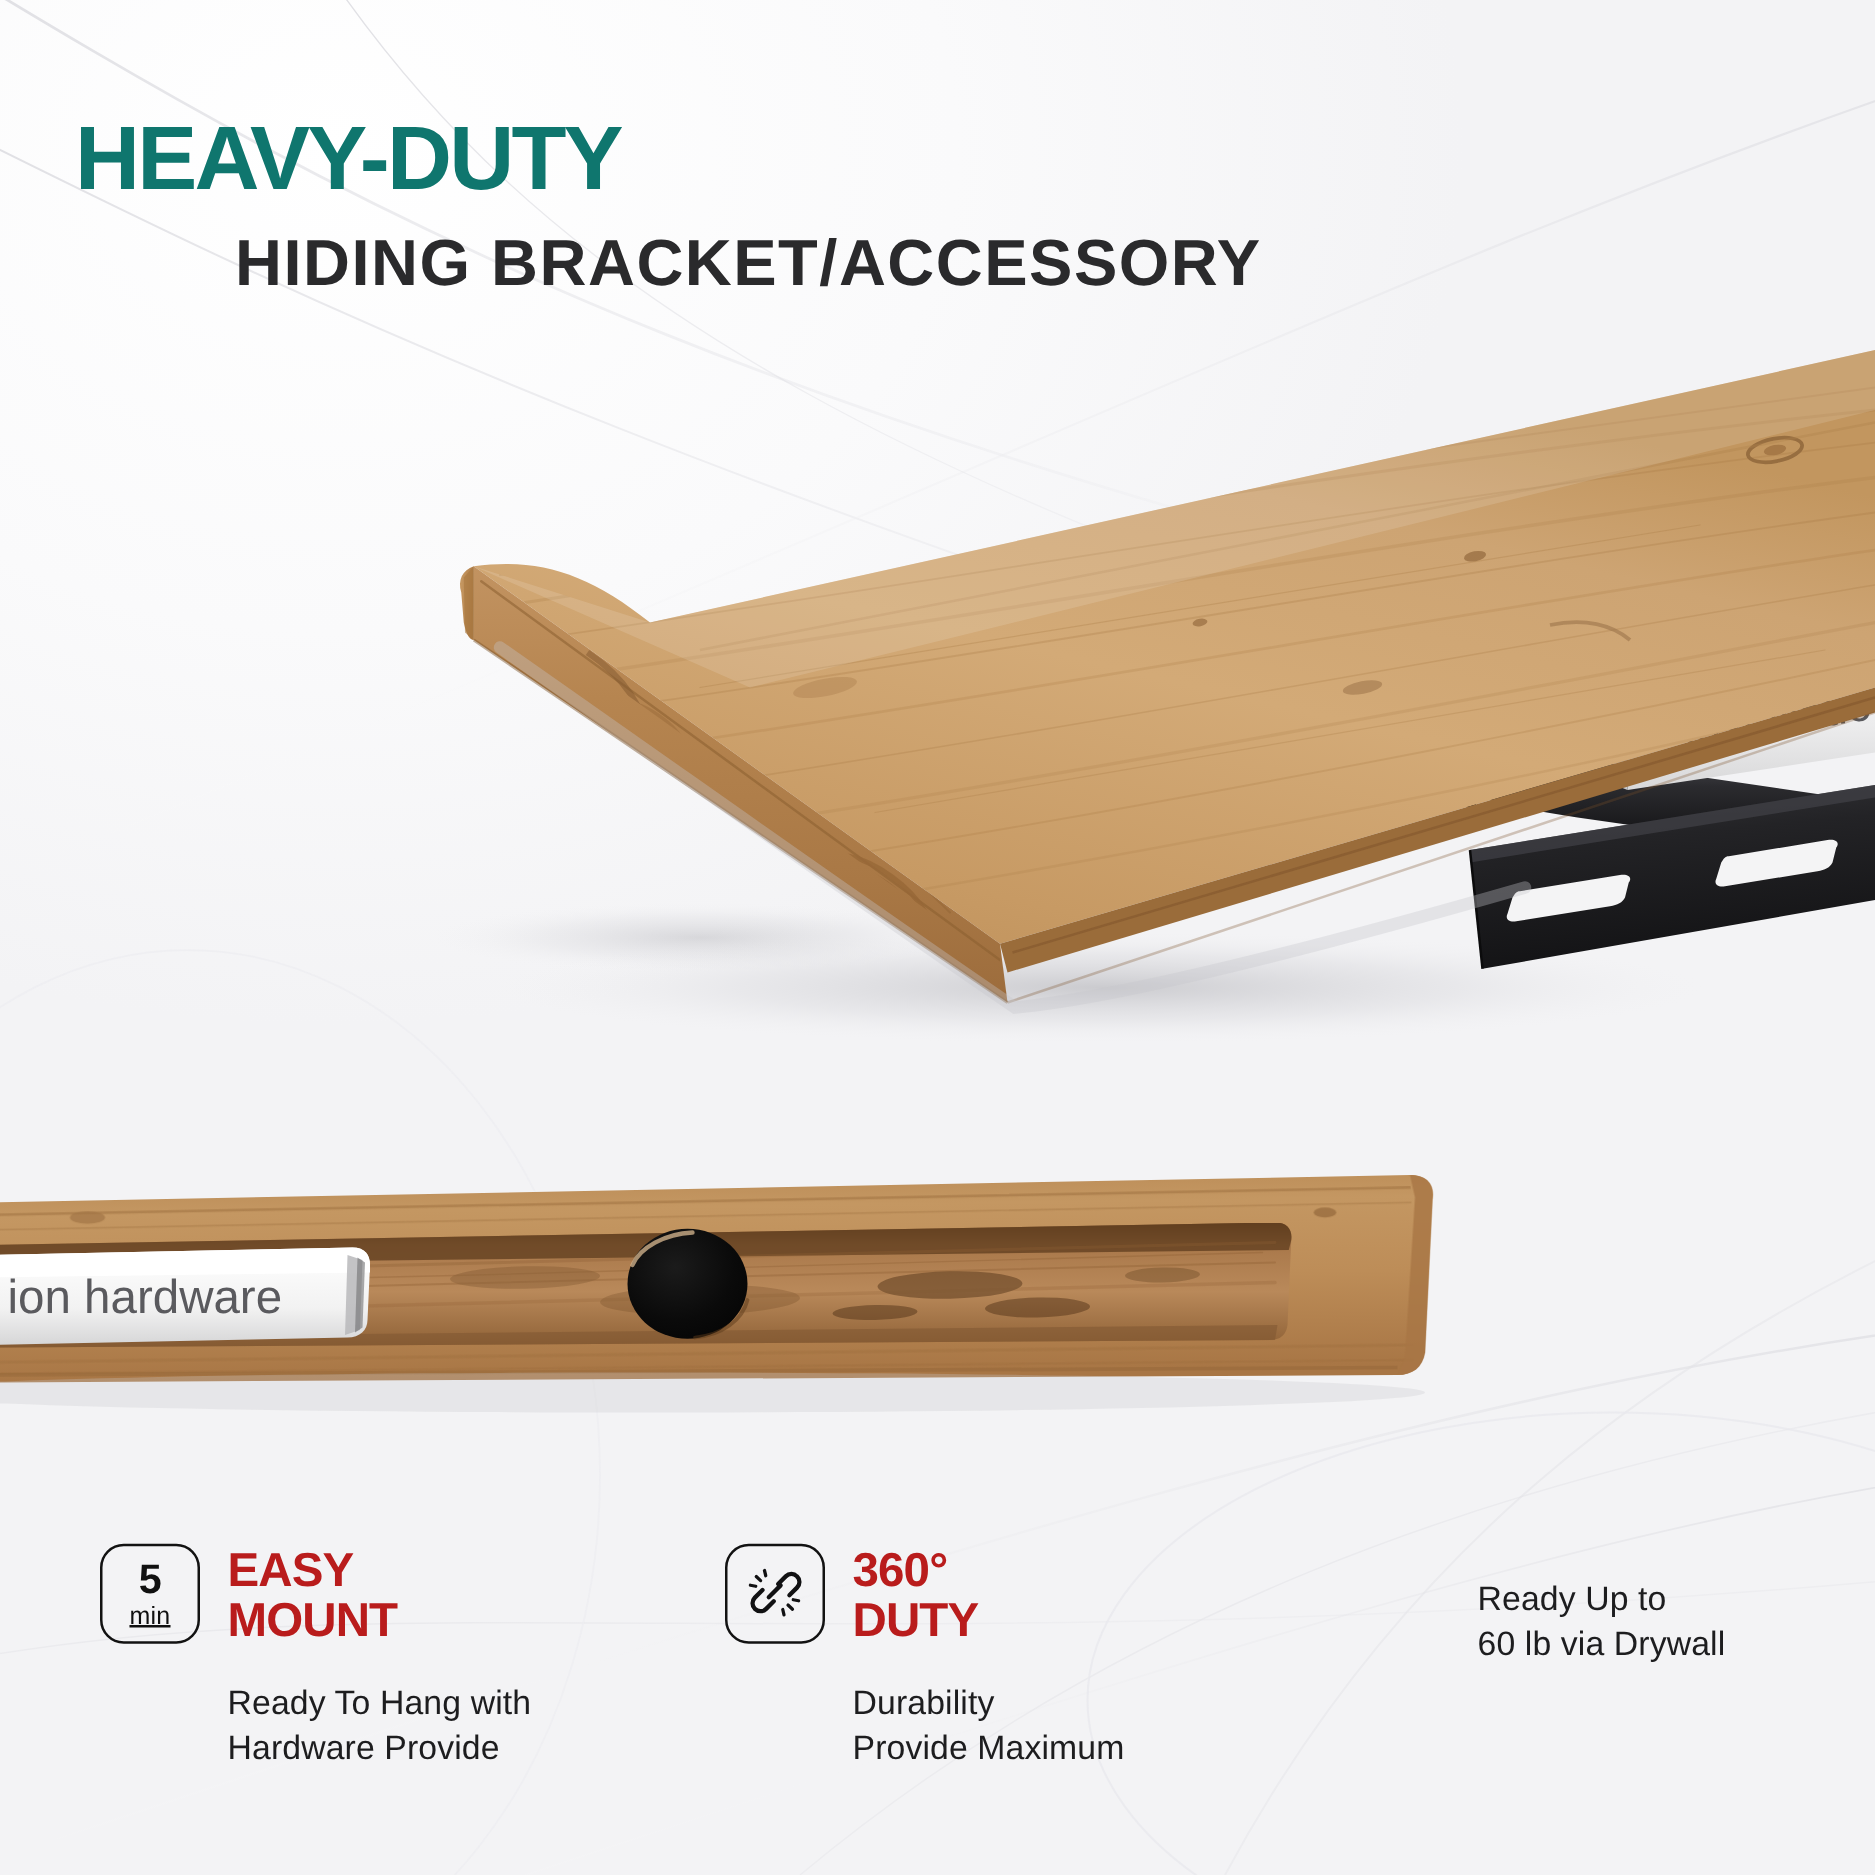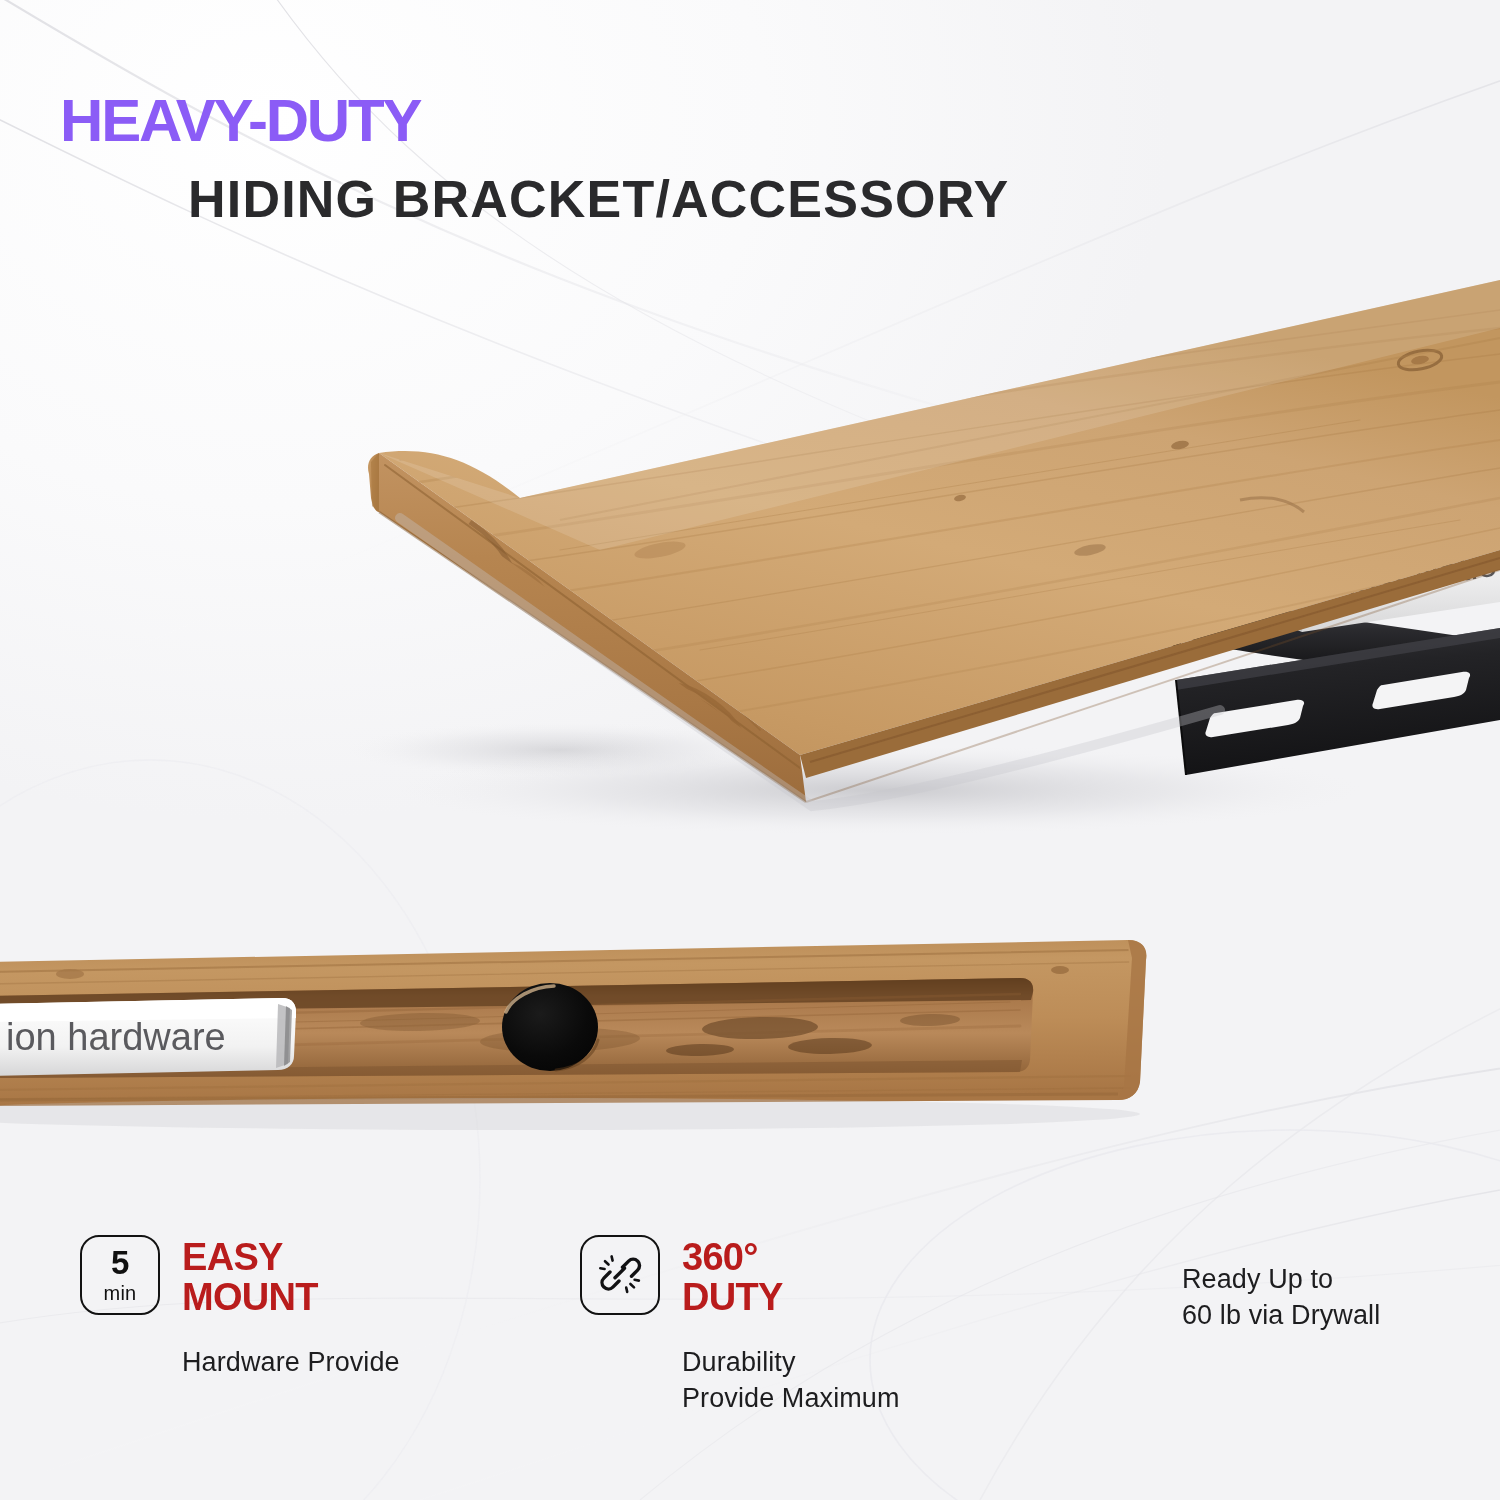--- a/index.html
+++ b/index.html
@@ -18,22 +18,22 @@
     position:absolute; inset:0;
     background:
       radial-gradient(ellipse 900px 700px at 18% 8%,  #ffffff 0%, #fafafb 55%, #f3f3f5 100%),
       linear-gradient(160deg, #f4f4f6 0%, #fcfcfd 28%, #ffffff 52%, #f7f7f9 78%, #eeeef1 100%);
   }
   .bg-swoosh { position:absolute; inset:0; }
 
   
   .header { position:absolute; left:60px; top:92px; z-index:8; }
   .title {
-    font-size:60px; font-weight:700; letter-spacing:-2.2px;
-    color:#8b5cf6; line-height:0.98; white-space:nowrap;
+    font-size:72px; font-weight:700; letter-spacing:-2.2px;
+    color:#0f766e; line-height:0.98; white-space:nowrap;
     font-family:"Liberation Sans", sans-serif;
   }
   .subtitle {
     margin-top:22px; margin-left:128px;
     font-size:52px; font-weight:700; letter-spacing:1.2px;
     color:#2a2a2c; line-height:1; white-space:nowrap;
     font-family:"Liberation Sans", sans-serif;
   }
 
   
@@ -55,21 +55,21 @@
     display:flex; flex-direction:column;
     align-items:center; justify-content:center;
     background:transparent;
   }
   .badge-big {
     font-size:33px; font-weight:700; color:#101010;
     line-height:1; letter-spacing:-0.5px;
   }
   .badge-small {
     font-size:20px; font-weight:400; color:#101010;
-    line-height:1.15; margin-top:3px; letter-spacing:0.2px;
+    line-height:1.15; margin-top:3px; letter-spacing:0.2px;text-decoration:underline;
   }
   .badge svg { display:block; }
 
   .feature-title {
     font-size:38px; font-weight:700; color:#b91c1c;
     line-height:1.06; letter-spacing:-0.7px;
     padding-top:2px;
   }
   .feature-desc {
     margin-top:26px; margin-left:102px;
@@ -369,20 +369,21 @@
         <div class="badge">
           <span class="badge-big">5</span>
           <span class="badge-small">min</span>
         </div>
         <div class="feature-title">
           <div>EASY</div>
           <div>MOUNT</div>
         </div>
       </div>
       <div class="feature-desc">
+        <div>Ready To Hang with</div>
         <div>Hardware Provide</div>
       </div>
     </div>
 
     <div class="feature">
       <div class="feature-head">
         <div class="badge">
           <svg width="46" height="46" viewBox="0 0 46 46">
             <g fill="none" stroke="#111113" stroke-width="3.4" stroke-linecap="round" stroke-linejoin="round">
 

